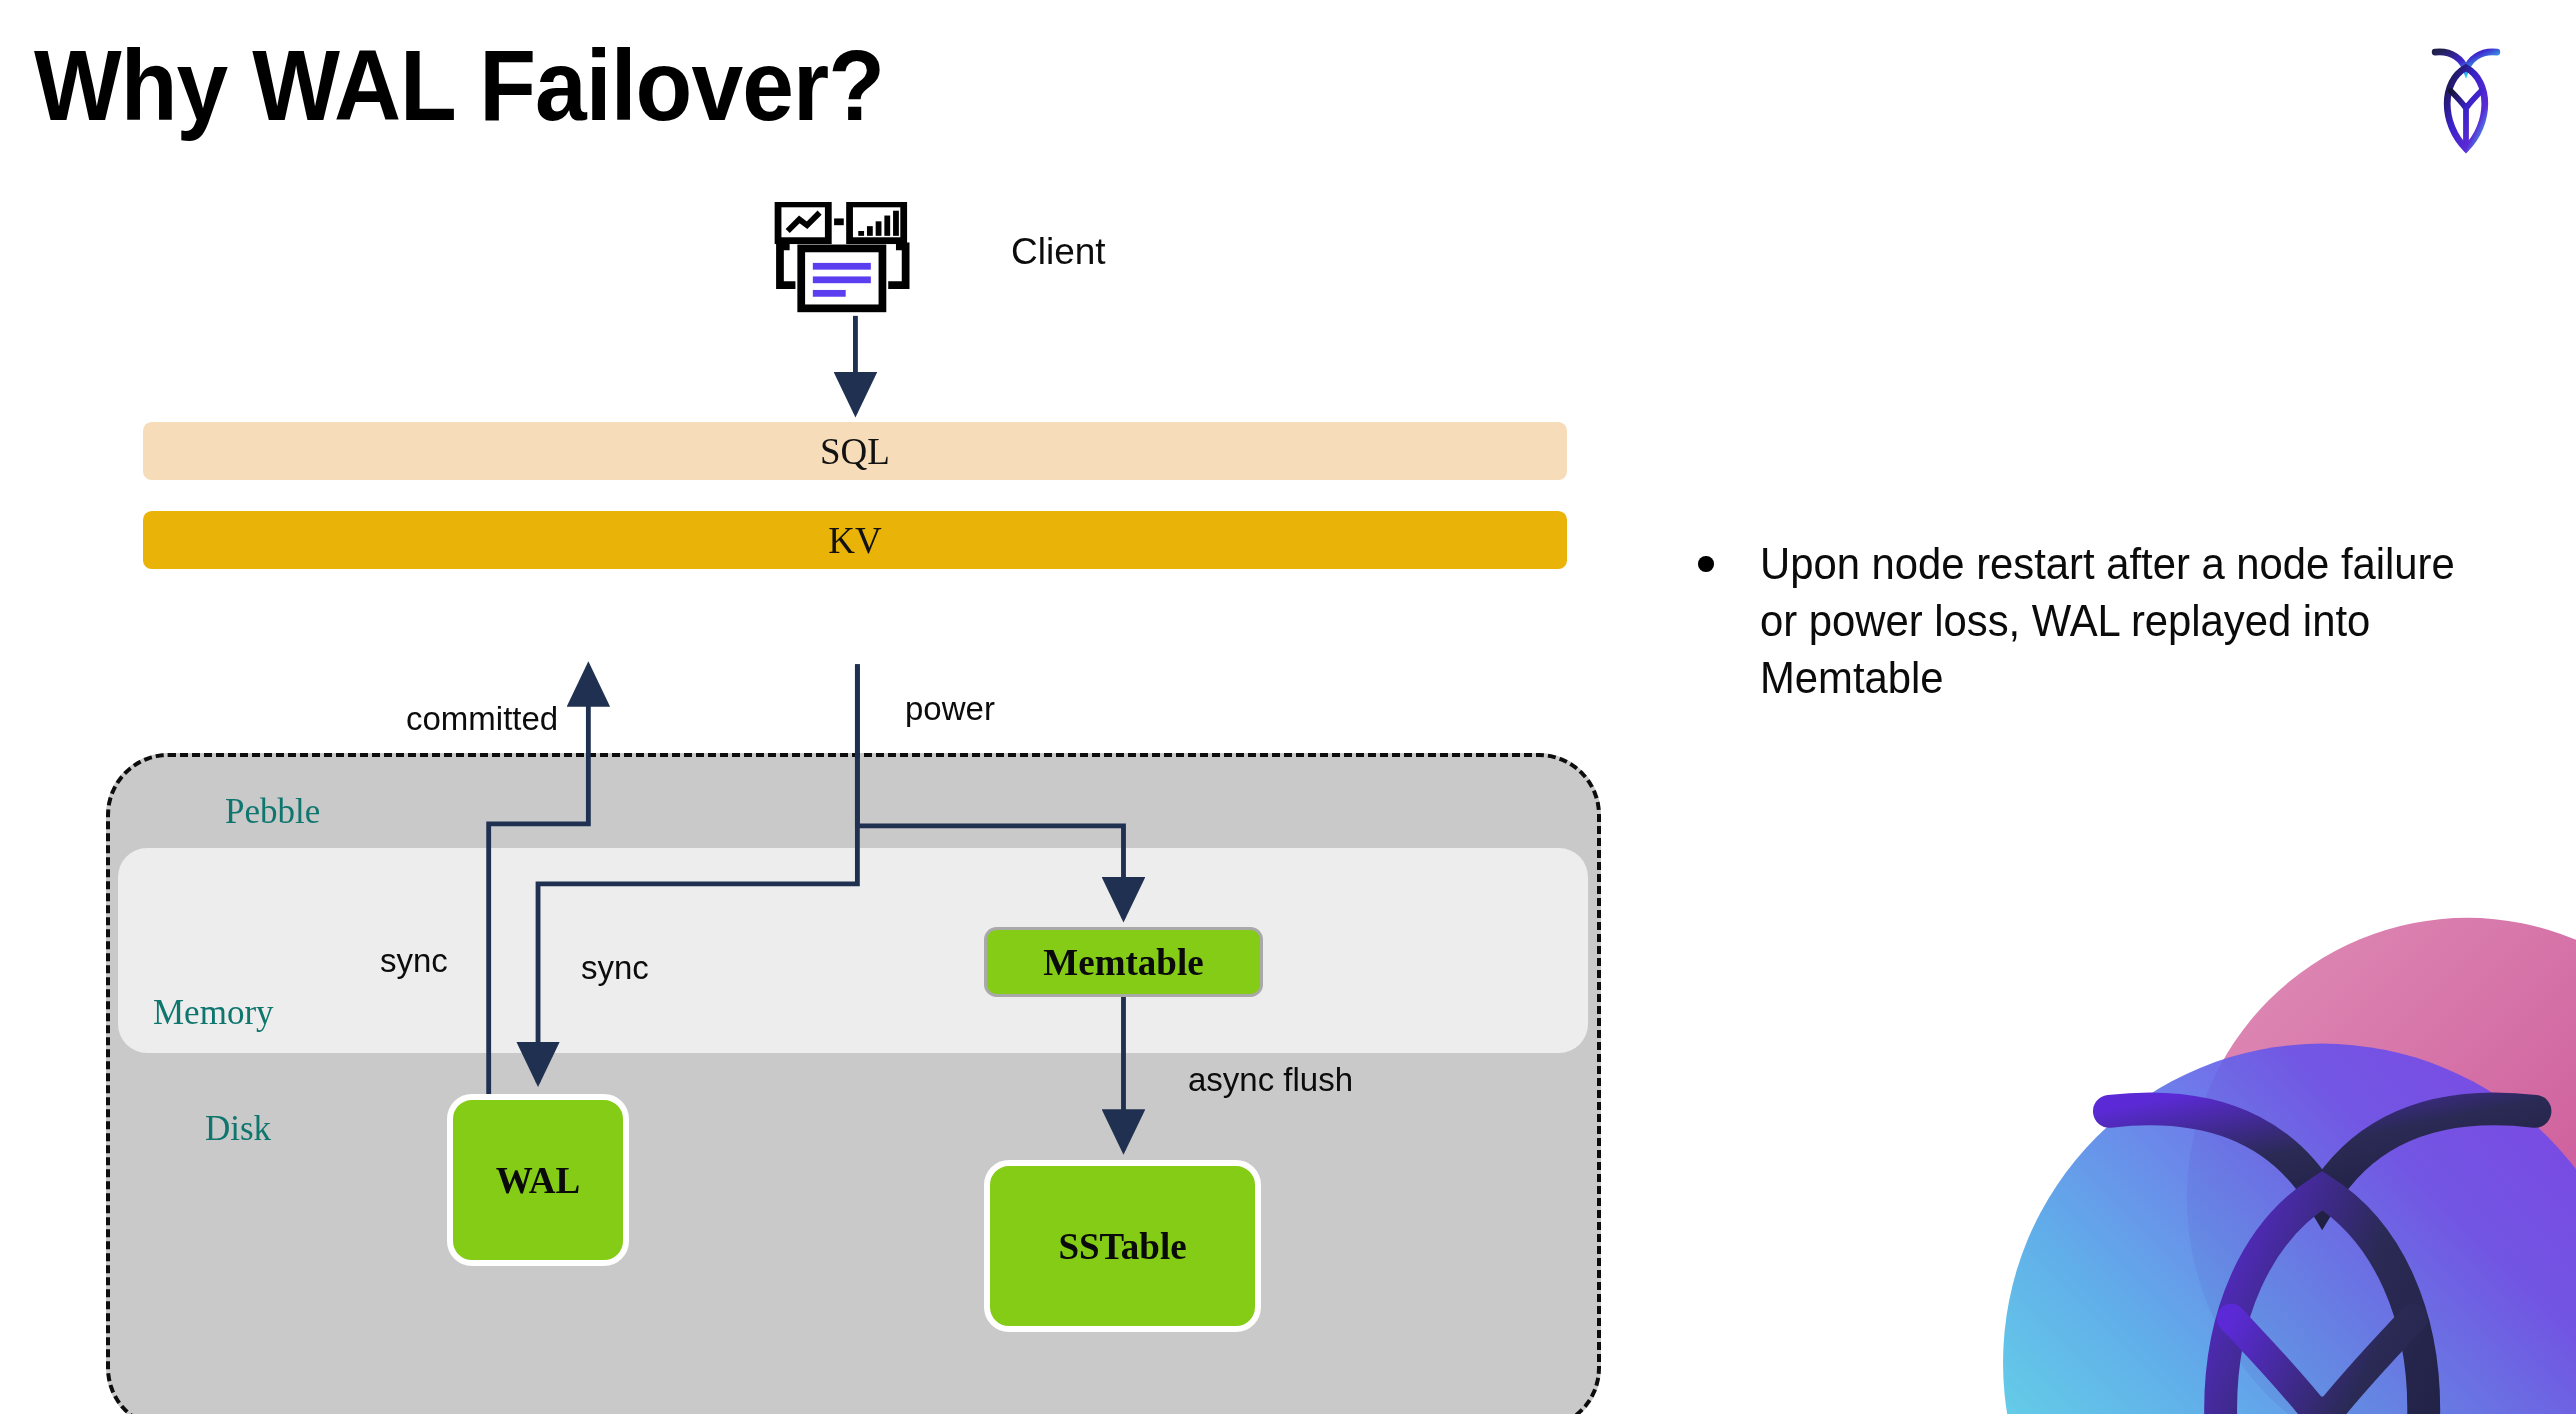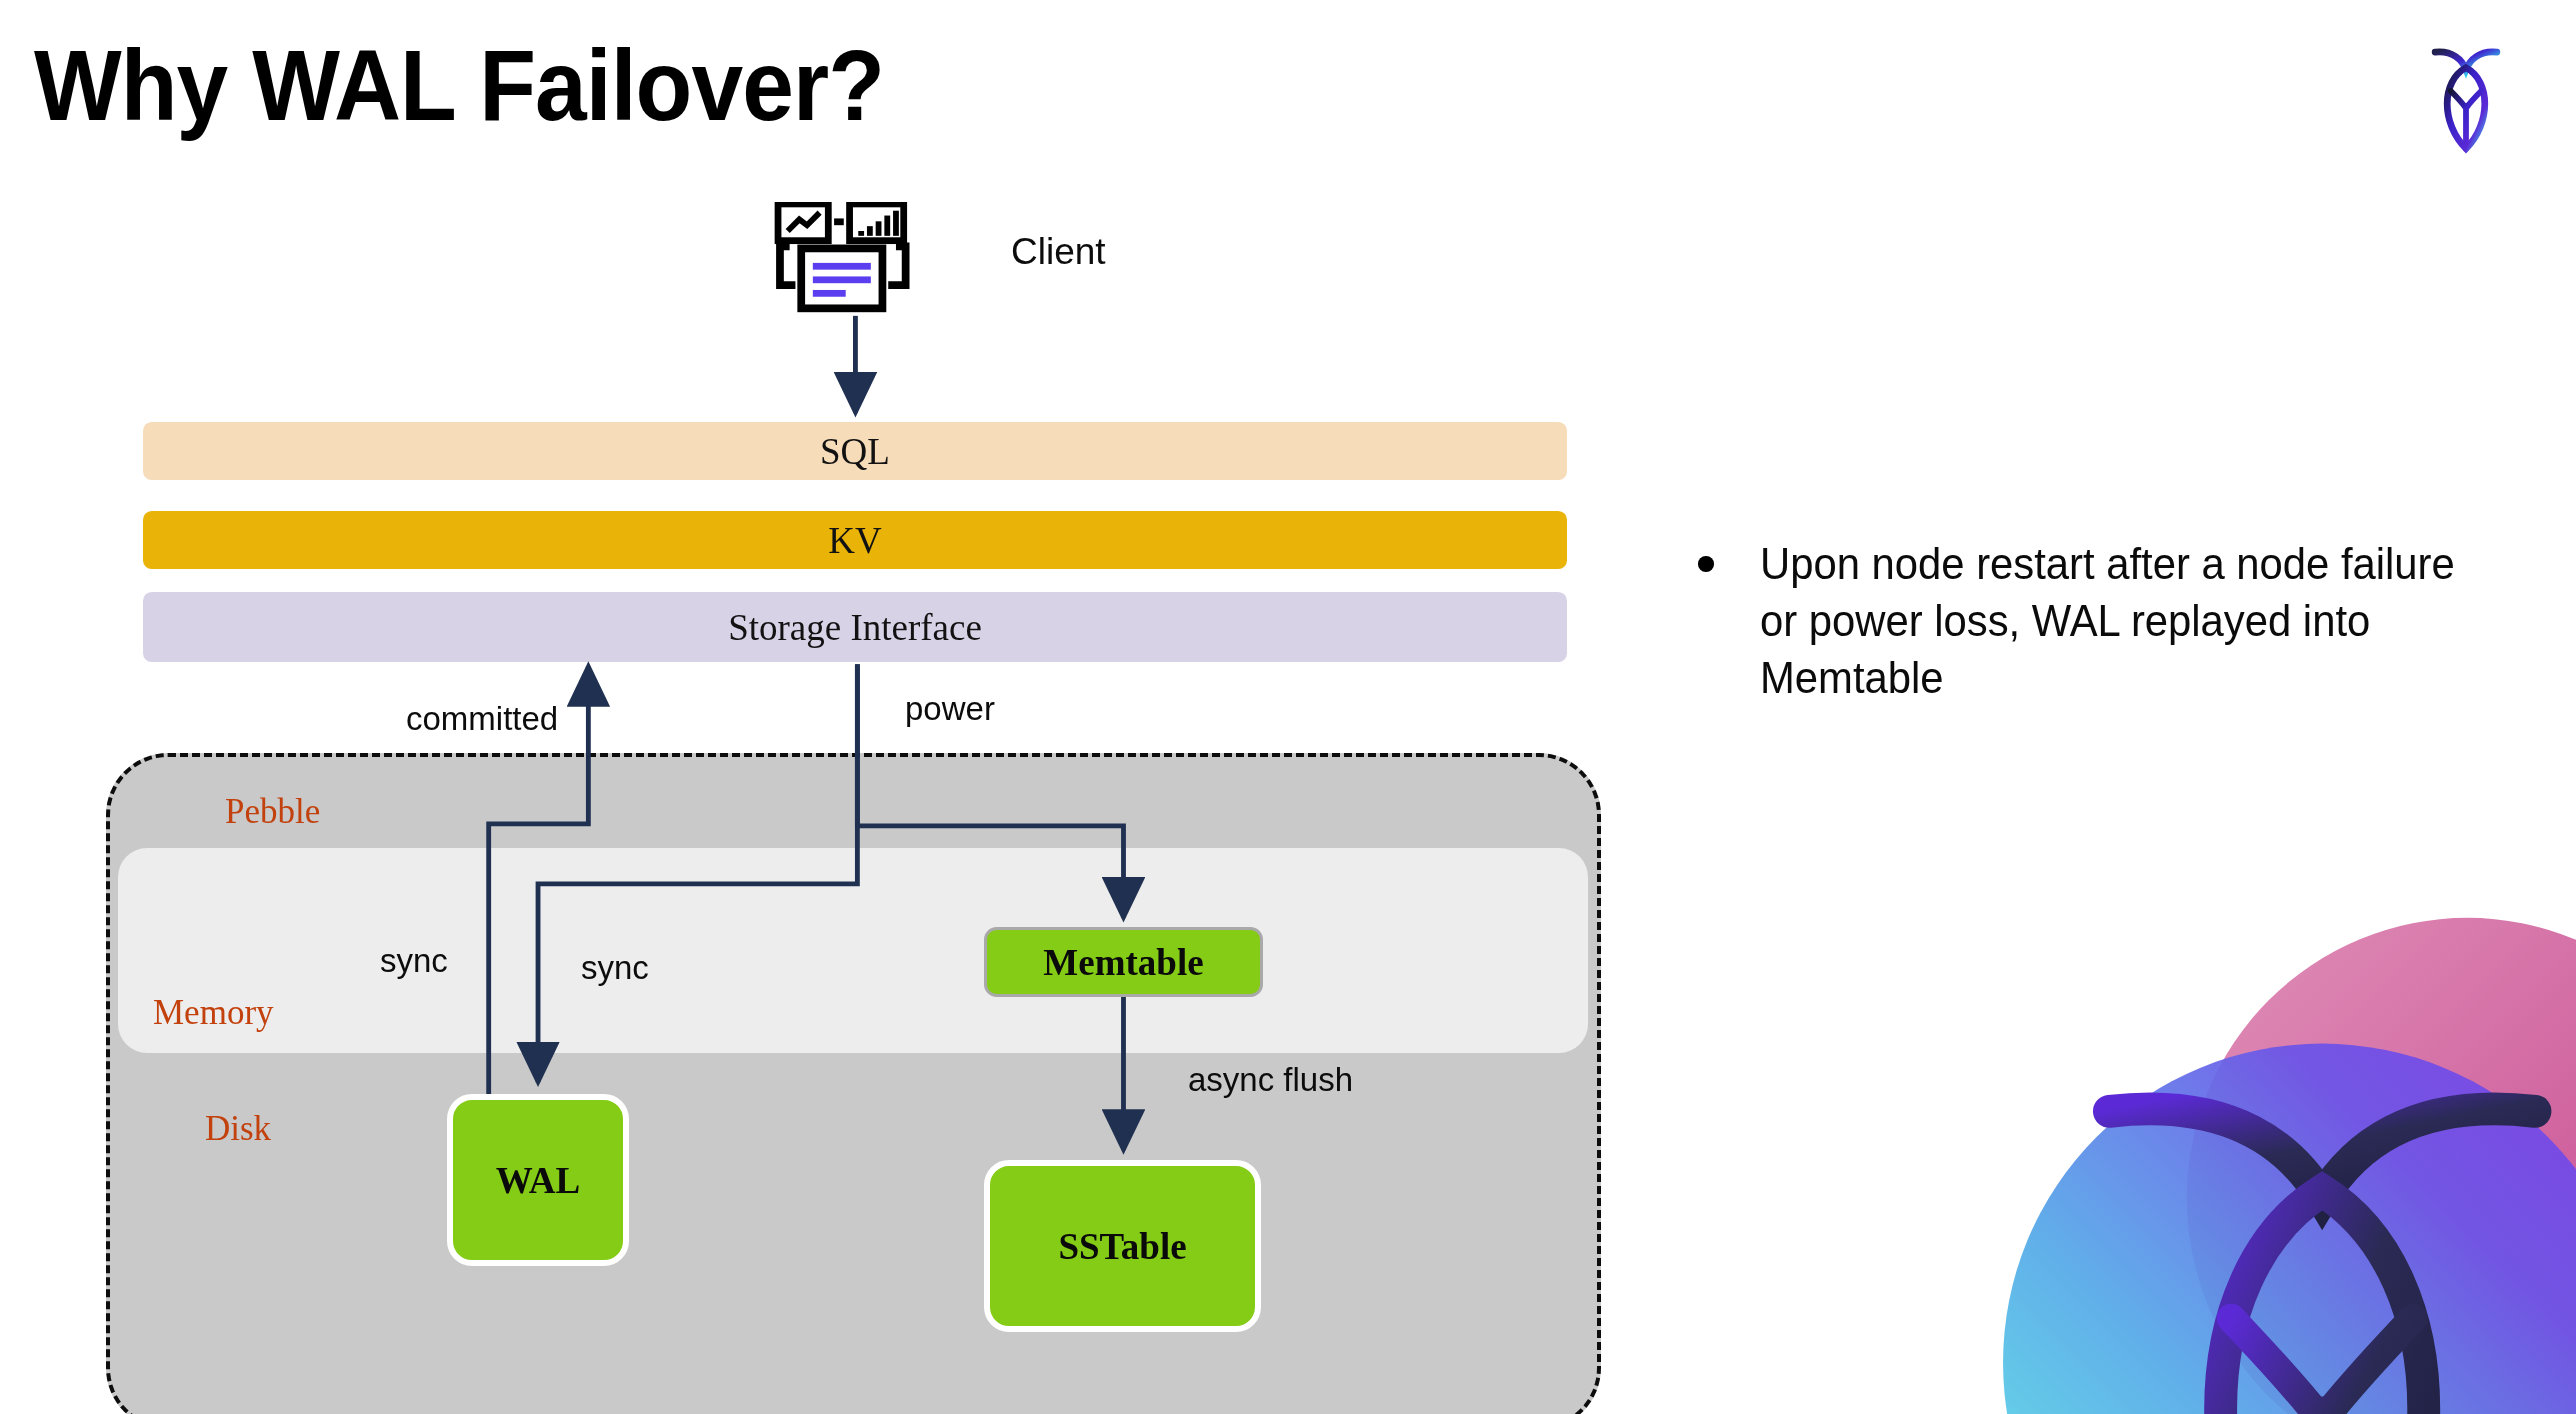--- a/index.html
+++ b/index.html
@@ -41,21 +41,21 @@
     position:absolute;left:106px;top:745px;width:1495px;height:677px;
     border:4.8px dashed #0d0d0d;border-radius:62px;
     background:#c9c9c9;box-sizing:border-box;
   }
   #memory-band{
     position:absolute;left:118px;top:840px;width:1470px;height:205px;
     background:#ededed;border-radius:29px;
   }
   .zone-label{
     position:absolute;font-family:"Liberation Serif",serif;
-    font-size:35px;color:#c2410c;white-space:nowrap;
+    font-size:35px;color:#0f766e;white-space:nowrap;
   }
   #label-pebble{left:225px;top:784px;}
   #label-memory{left:153px;top:985px;}
   #label-disk{left:205px;top:1101px;}
 
   
   .node{
     position:absolute;display:flex;align-items:center;justify-content:center;
     font-family:"Liberation Serif",serif;font-weight:700;color:#0a0a0a;
     background:#84cc16;box-sizing:border-box;
@@ -170,21 +170,20 @@
     <path d="M126 46 L136 46 L136 86 L118 86" fill="none" stroke="#000" stroke-width="8"></path>
     <rect x="28" y="48" width="84" height="62" fill="#fff" stroke="#000" stroke-width="8"></rect>
     <rect x="40" y="63" width="60" height="7" fill="#5b3ef0"></rect>
     <rect x="40" y="77" width="60" height="7" fill="#5b3ef0"></rect>
     <rect x="40" y="91" width="34" height="7" fill="#5b3ef0"></rect>
   </svg>
   <div id="lbl-client" class="edge-label">Client</div>
 
   <div id="bar-sql" class="layer-bar">SQL</div>
   <div id="bar-kv" class="layer-bar">KV</div>
-  <div id="bar-storage" class="layer-bar">Storage Interface</div>
 
   <div id="pebble-box"></div>
   <div id="memory-band"></div>
   <div id="label-pebble" class="zone-label">Pebble</div>
   <div id="label-memory" class="zone-label">Memory</div>
   <div id="label-disk" class="zone-label">Disk</div>
 
   <svg id="arrows" viewBox="0 0 2662 1462">
     <defs>
       <marker id="ah" markerWidth="10" markerHeight="9" refX="8.4" refY="4.5" orient="auto" markerUnits="strokeWidth">

